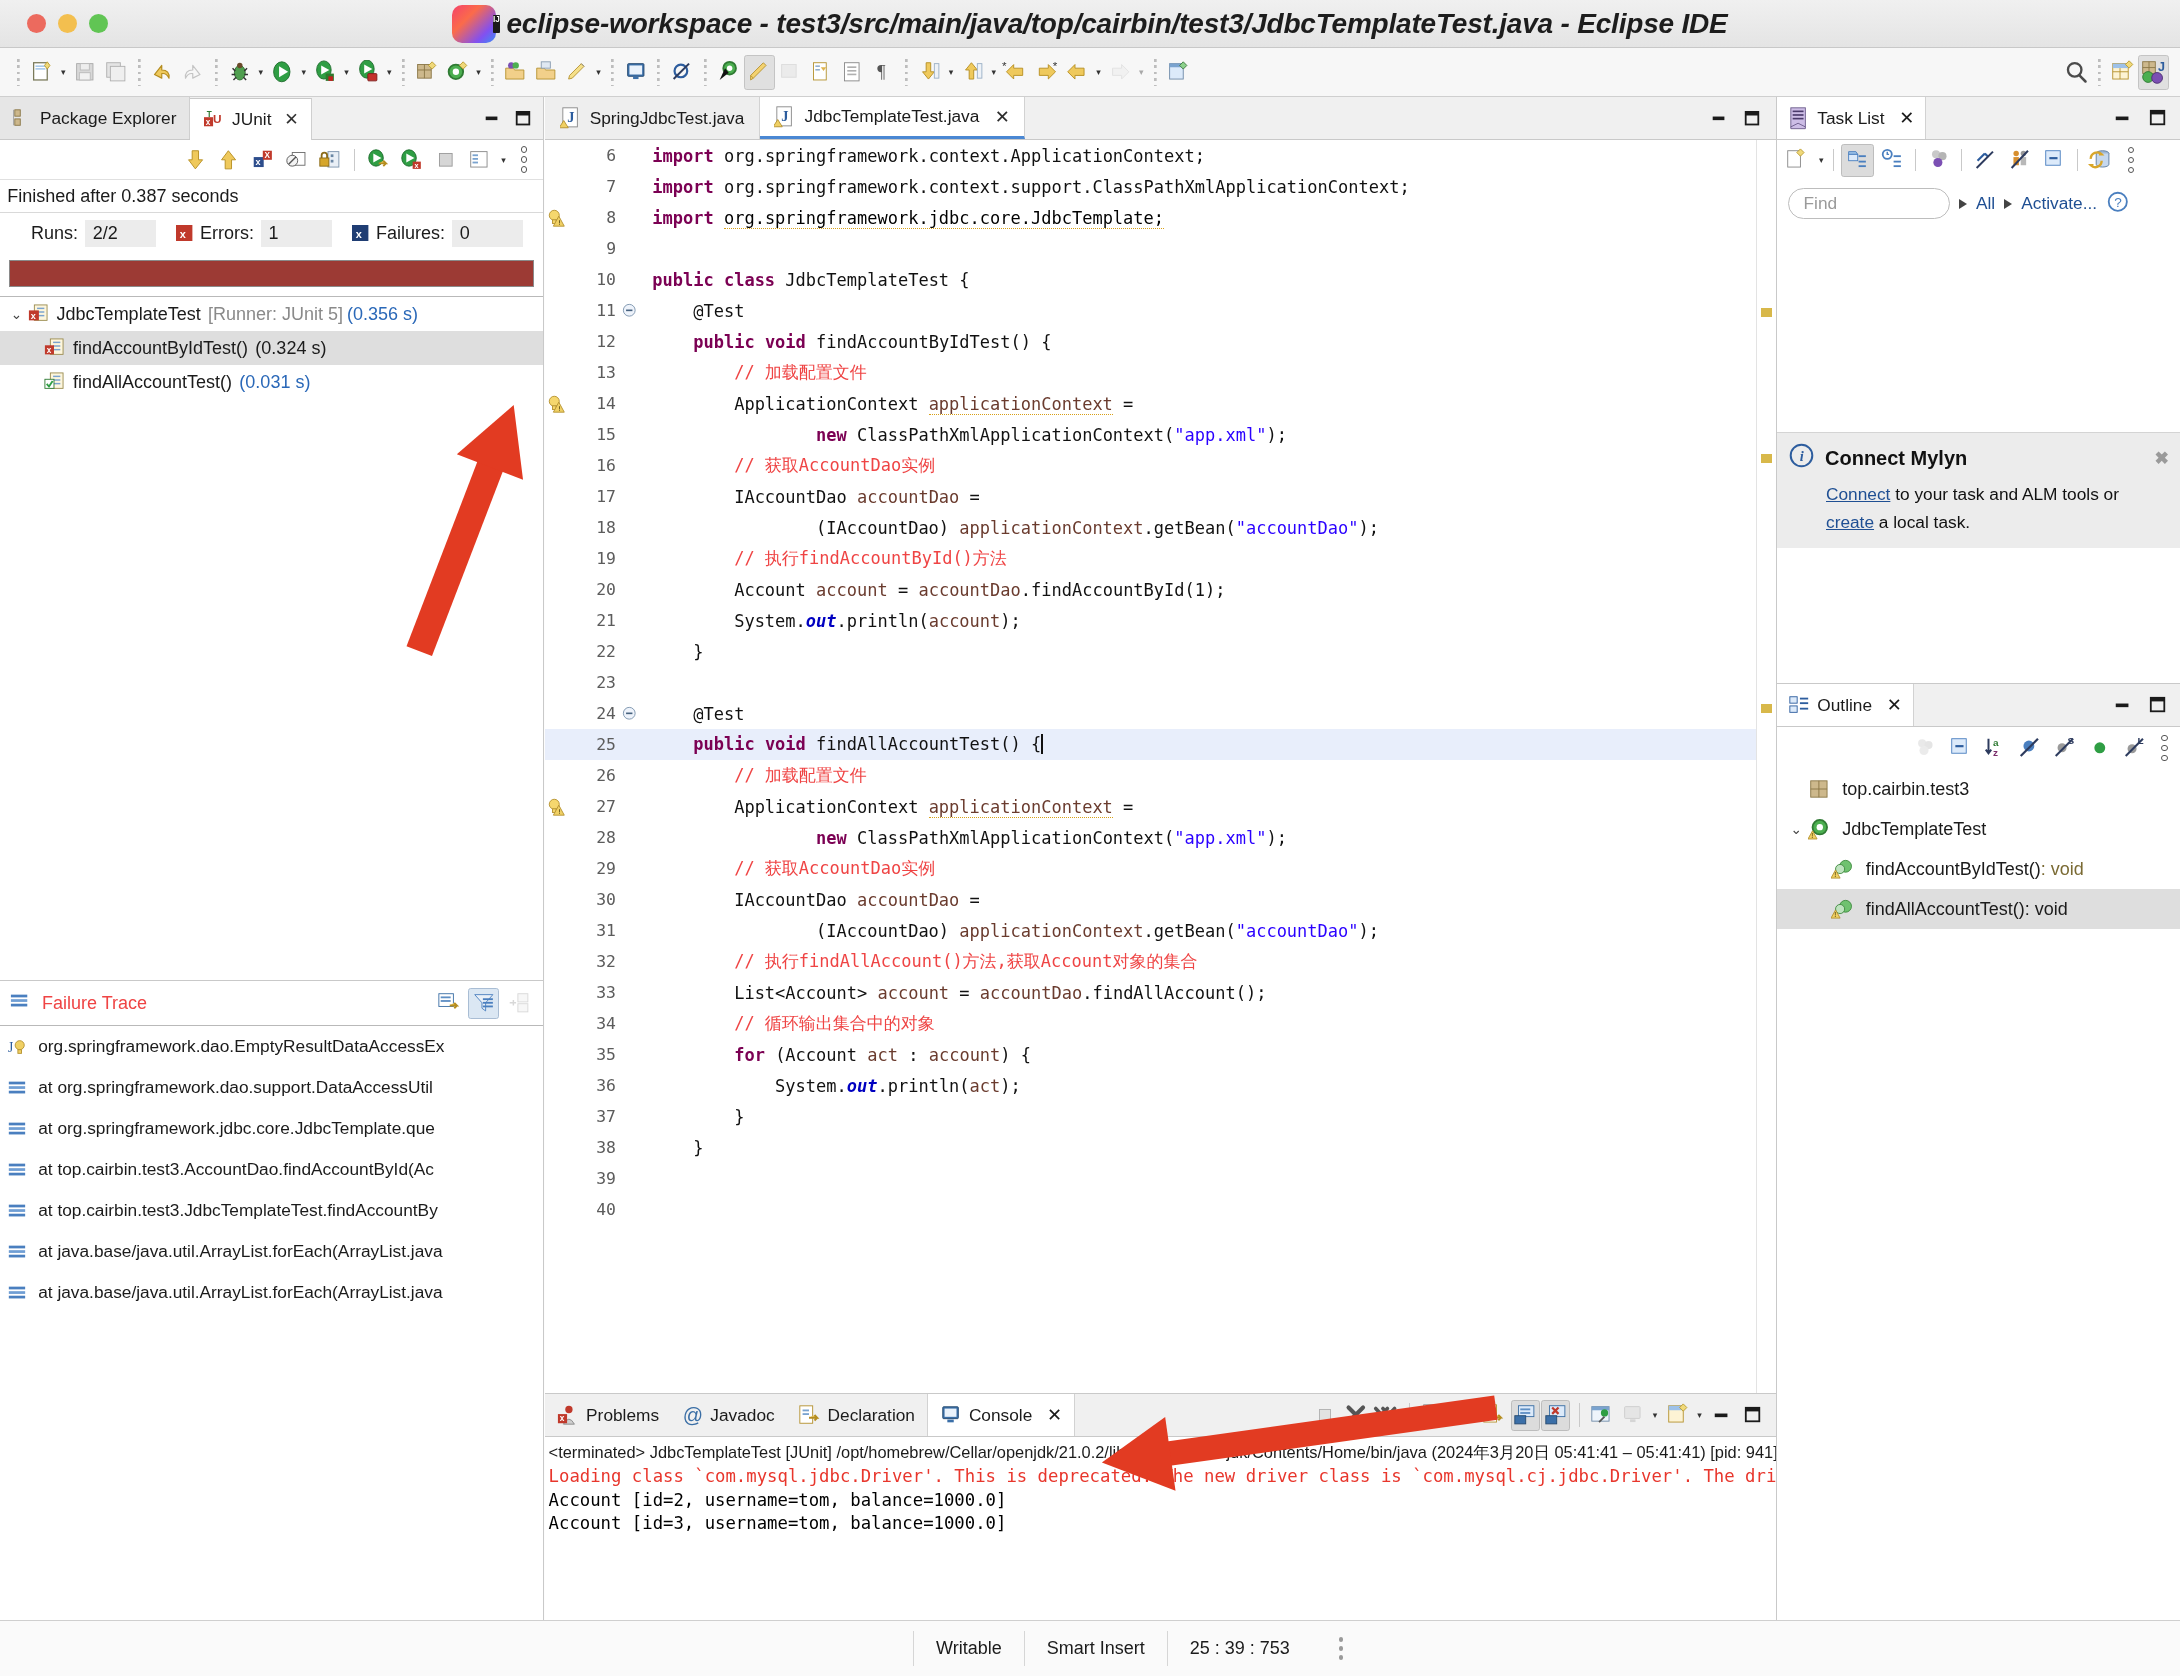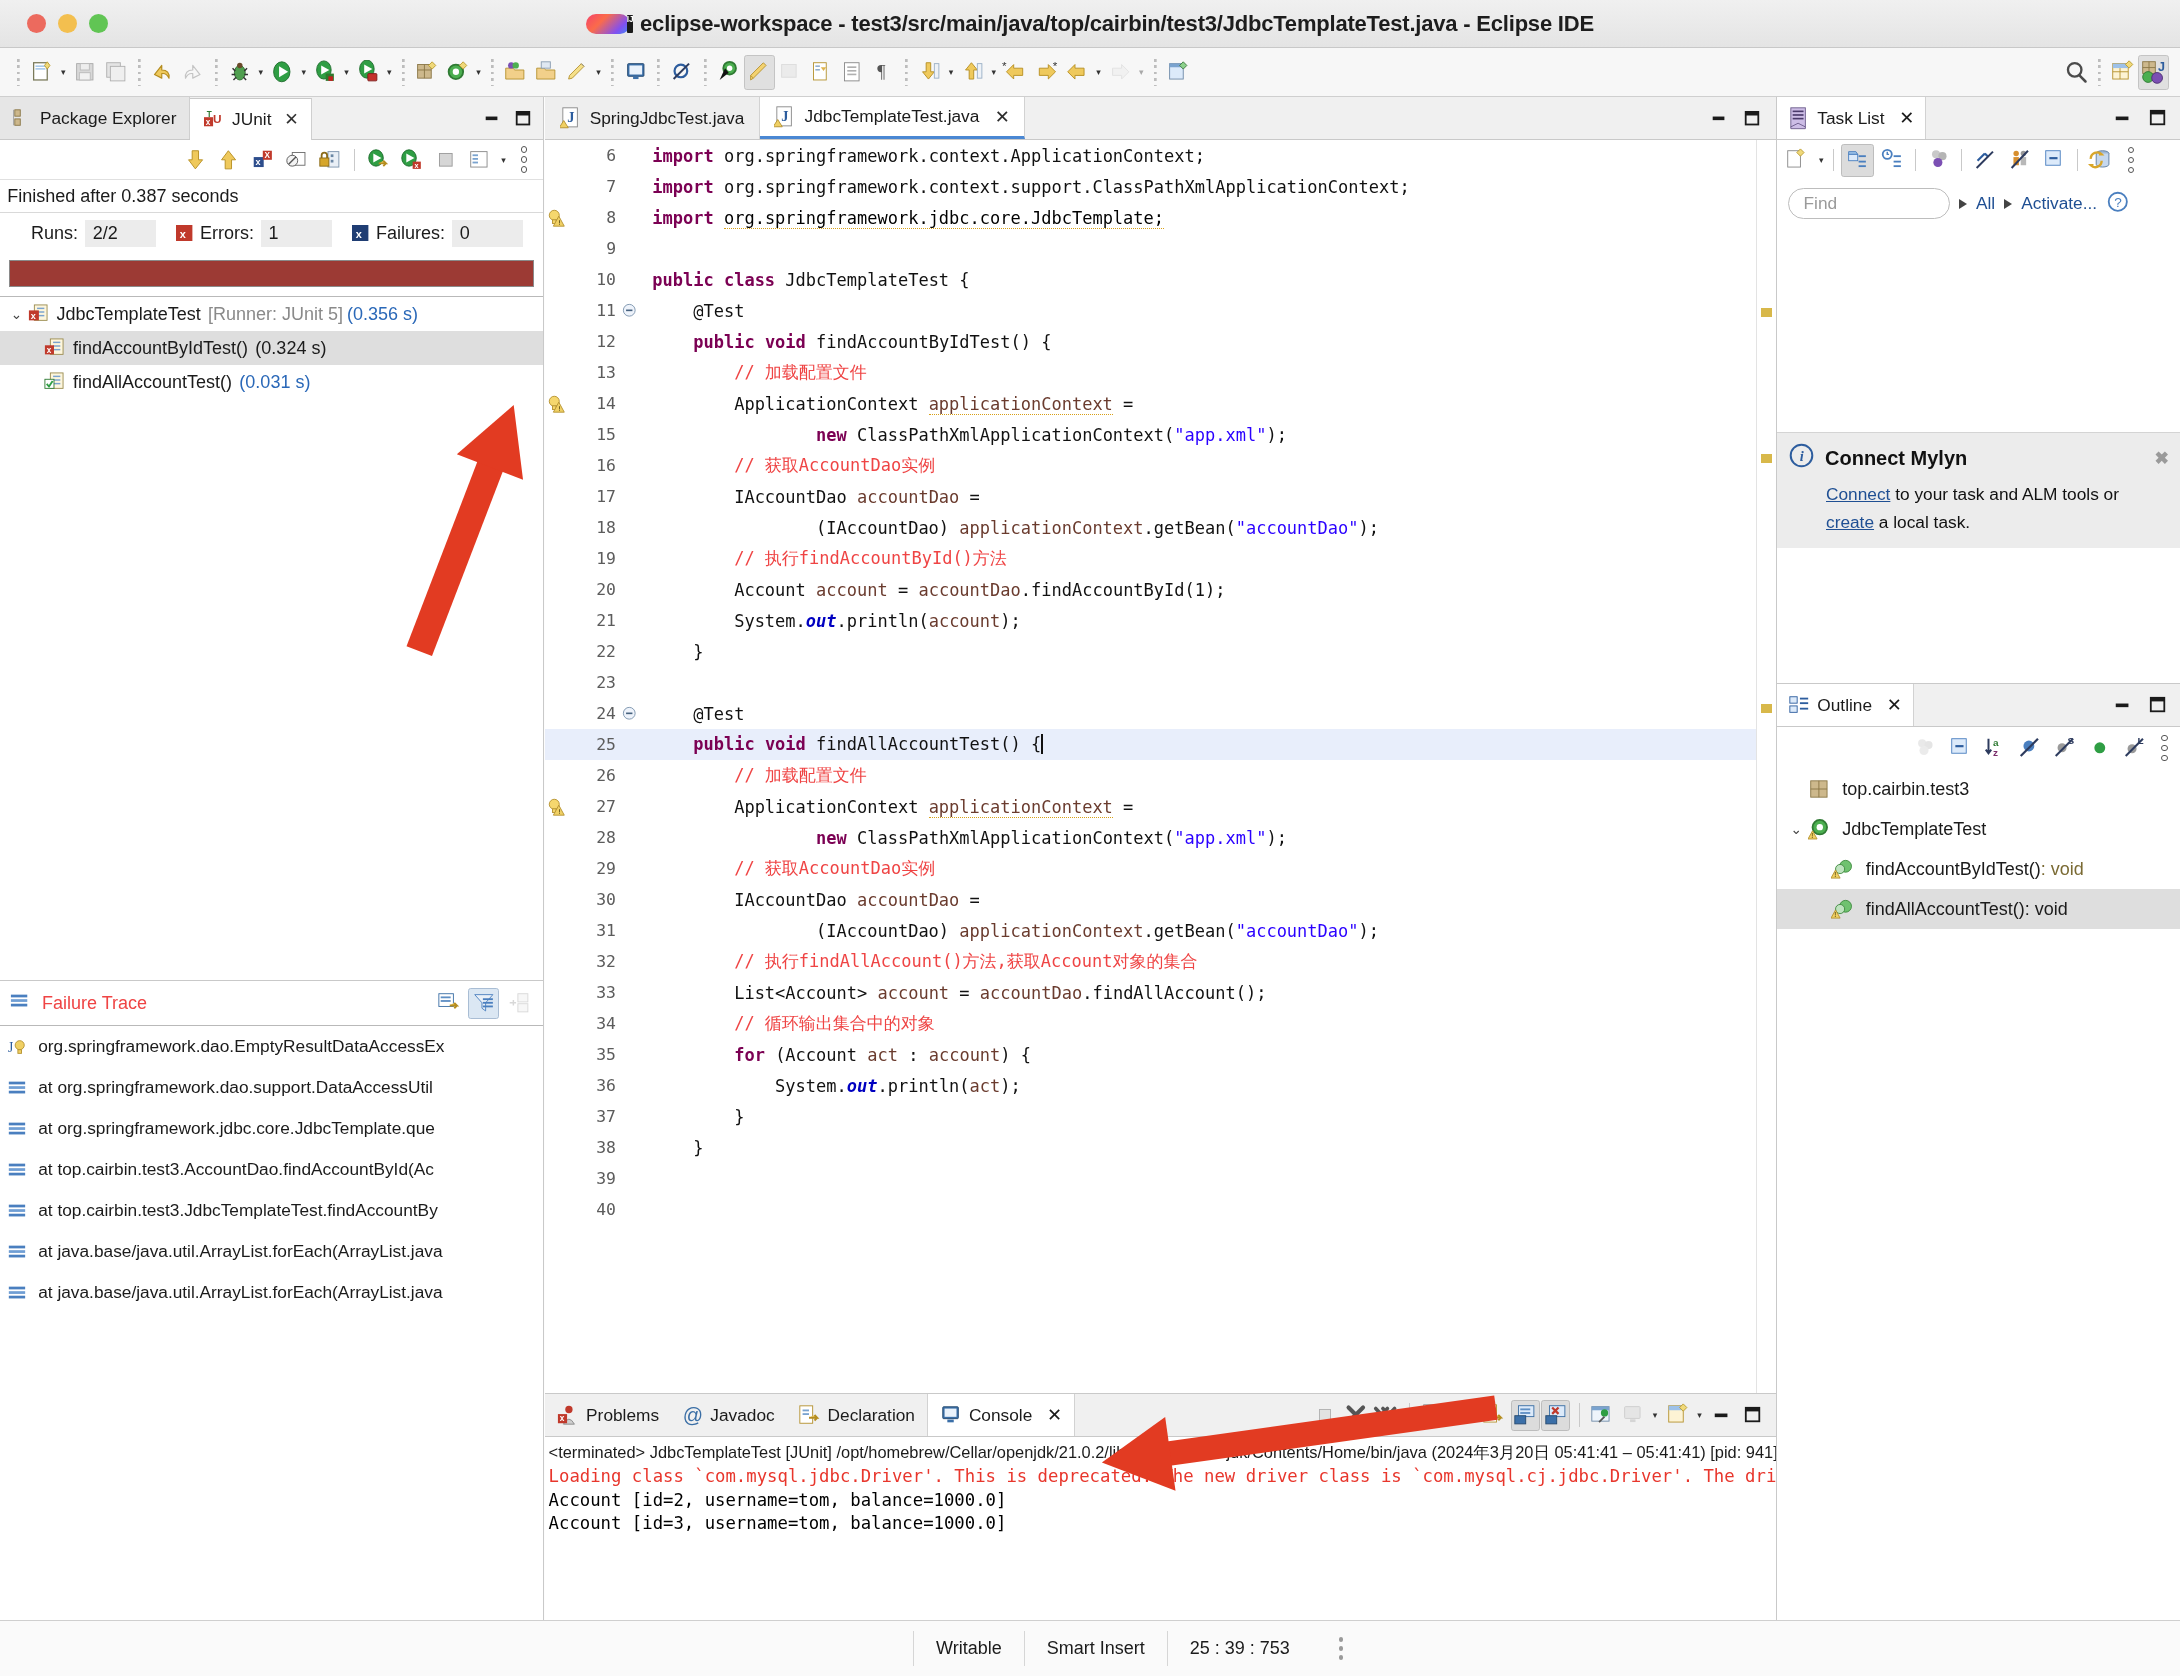--- a/index.html
+++ b/index.html
@@ -22,29 +22,29 @@
   }
   .traffic{ display:flex; gap:11.8px; margin-left:27px; }
   .tl{ width:19px;height:19px;border-radius:50%; }
   .tl.r{background:#ec6a5e;} .tl.y{background:#f3bf4f;} .tl.g{background:#61c554;}
   .title-wrap{
     position:absolute; left:0; right:0; top:0; height:48px;
     display:flex; align-items:center; justify-content:center; gap:10px;
     pointer-events:none;
   }
   .title-icon{
-    width:24.5px;height:20px;border-radius:10px;
+    width:24.5px;height:38px;border-radius:10px;
     background:linear-gradient(135deg,#f4436c 0%,#fb6b4a 35%,#8250f0 75%,#3b8ef5 100%);
     display:flex;align-items:center;justify-content:center;padding-left:44px;
   }
   .title-icon span{
     display:block;width:15.5px;height:17.3px;background:#1b1b1b;border-radius:0.9px;
     color:#fff;font-size:8.2px;line-height:9px;text-align:center;font-weight:bold;
   }
-  .title-text{ font-size:22px; font-weight:bold; color:#1d1d1d; letter-spacing:-0.2px;}
+  .title-text{ font-size:28px; font-weight:bold; color:#1d1d1d; letter-spacing:-0.2px;font-style:italic;}
 
   
   .toolbar{
     position:absolute; top:48px; left:0; width:2180px; height:49px;
     background:#f7f7f7; border-bottom:0.9px solid #cfcfcf;
     display:flex; align-items:center; padding:0 11px;
   }
   .tb-btn{
     width:31px;height:35px;display:flex;align-items:center;justify-content:center;
     border-radius:2.7px; position:relative;

